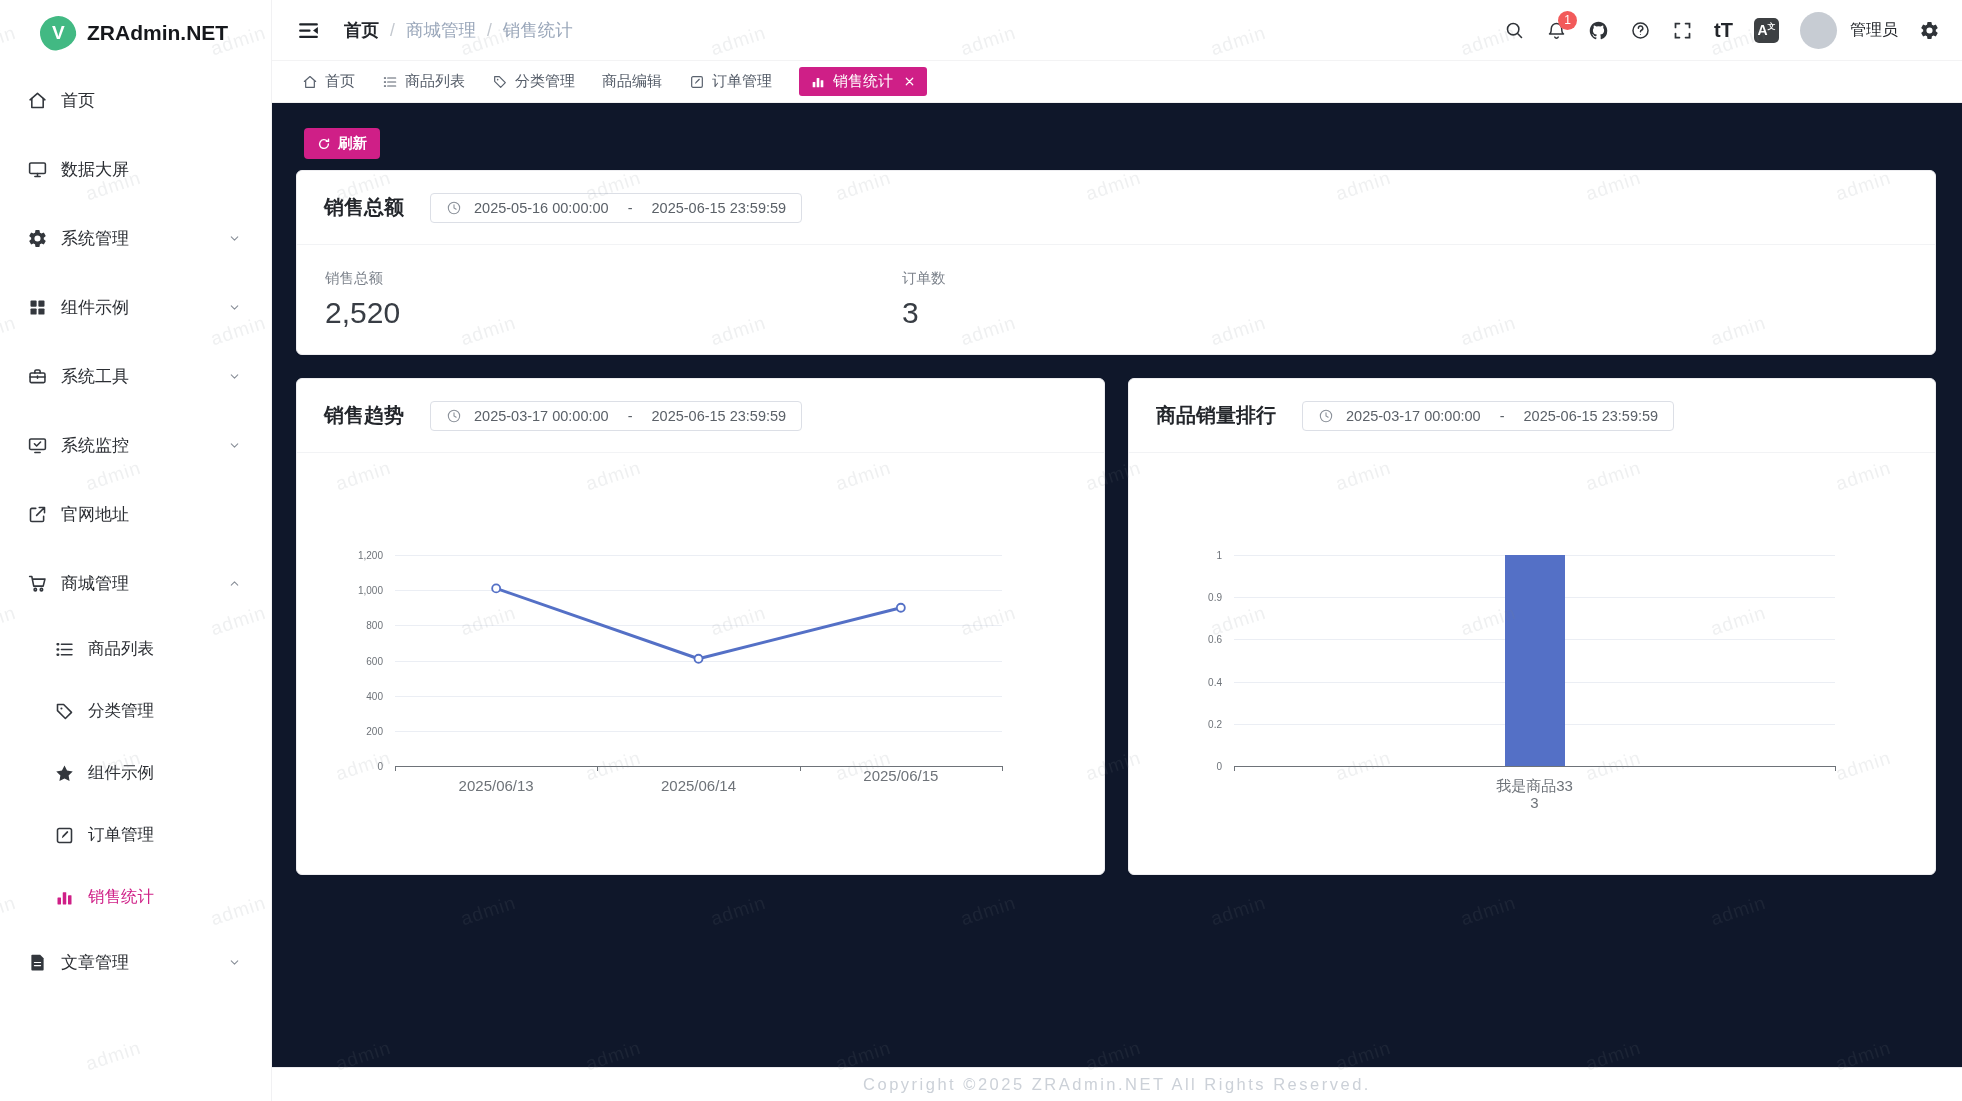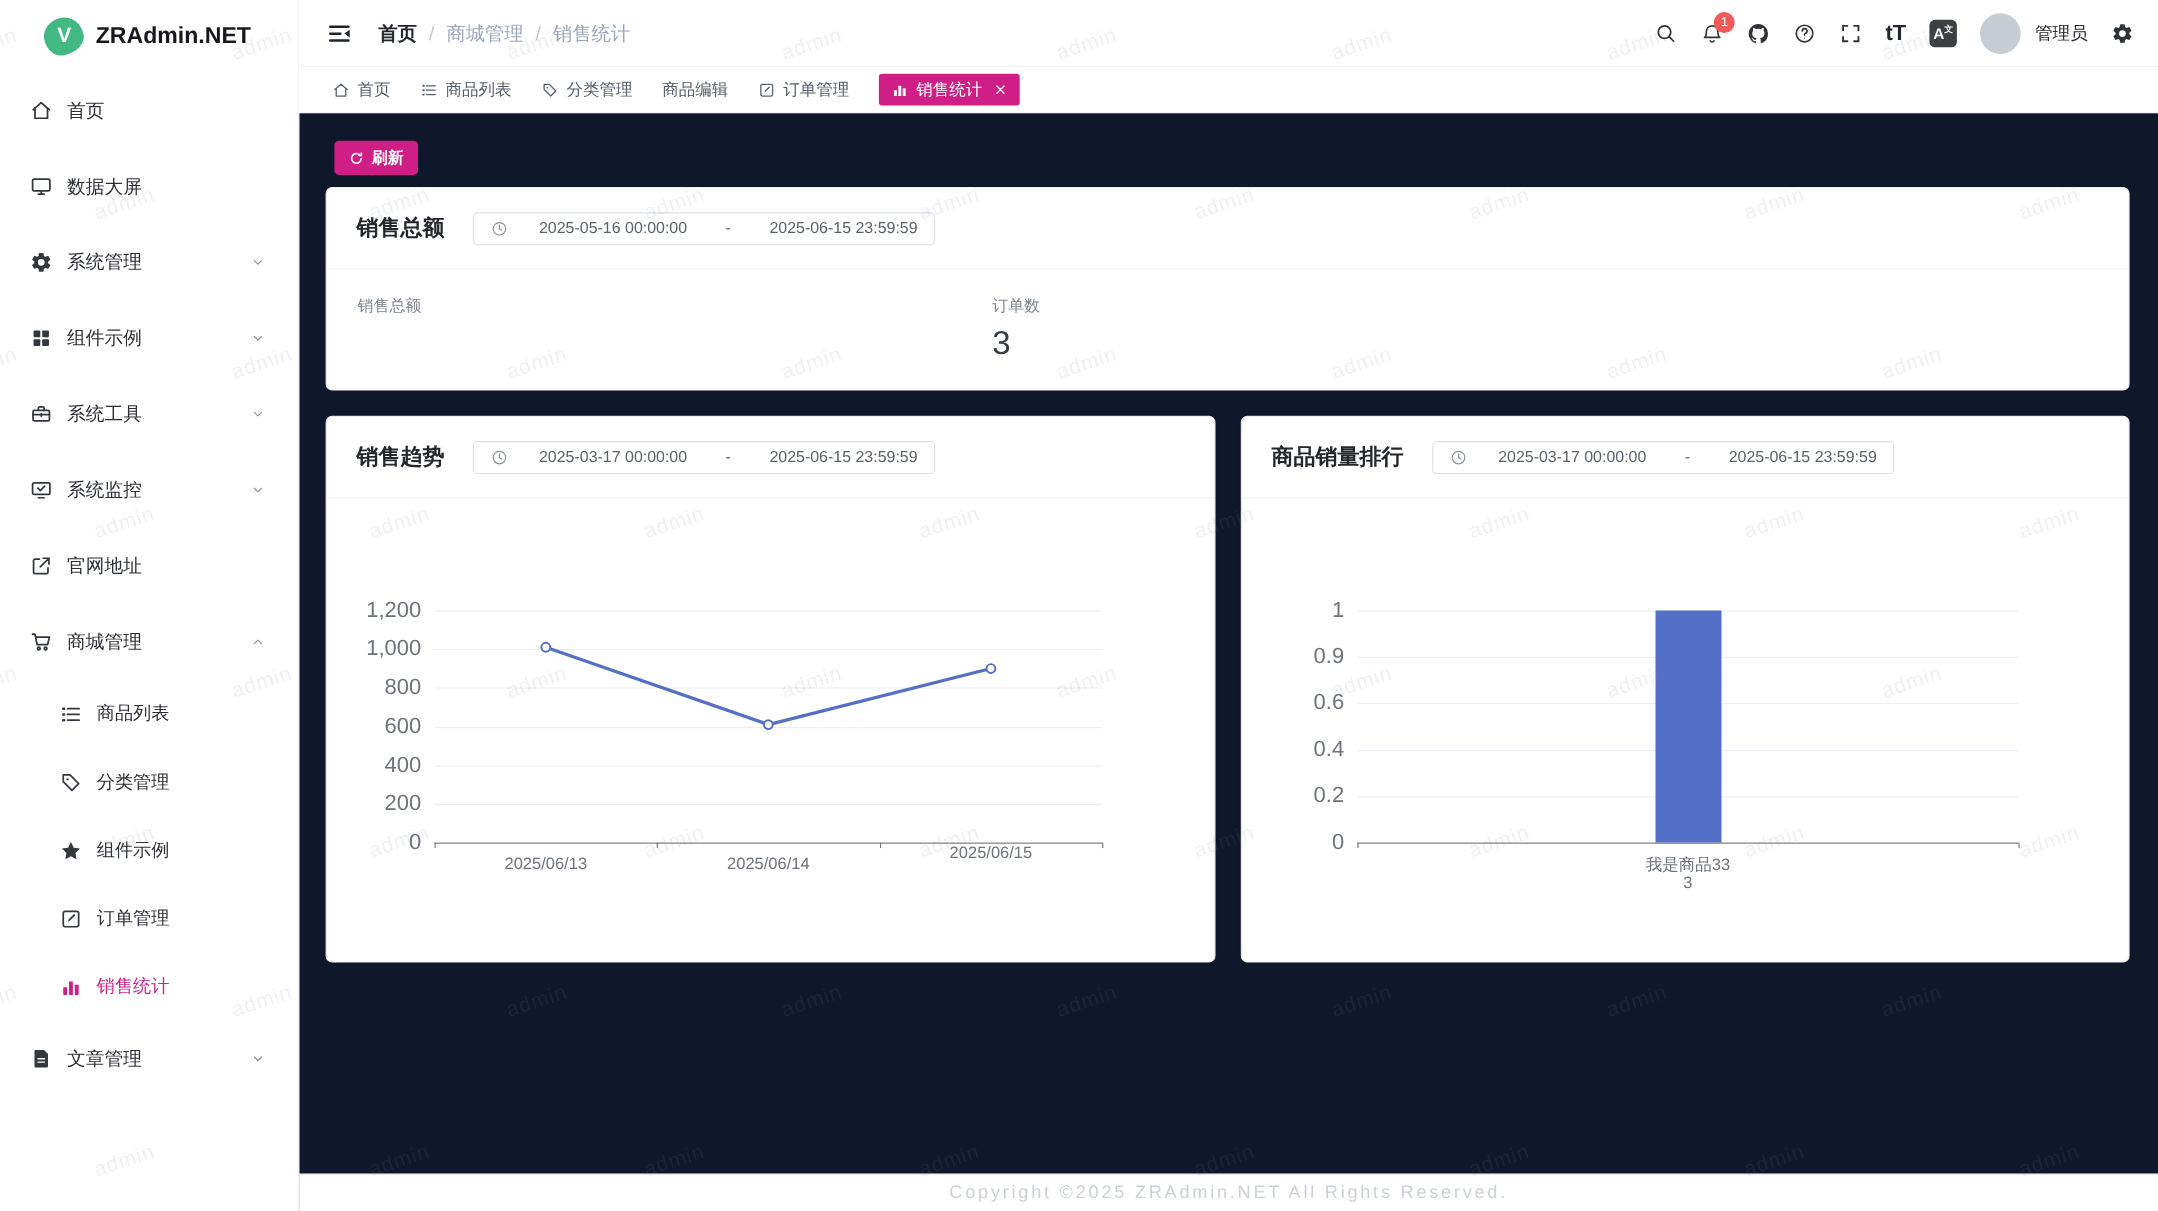--- a/index.html
+++ b/index.html
@@ -50,32 +50,32 @@
   
   .content { position:absolute; top:103px; left:0; right:0; bottom:0; background:#0f172a; }
   .refresh-btn { position:absolute; left:32px; top:25px; height:31px; background:var(--accent); color:#fff; border:none; border-radius:4px; display:flex; align-items:center; gap:7px; font-size:14.5px; font-weight:700; padding:0 13px; cursor:pointer; font-family:inherit; }
   .r-icon { width:14px; height:14px; display:inline-flex; }
   .card { position:absolute; background:#fff; border:1px solid #ededf0; border-radius:6px; box-shadow:0 1px 3px rgba(0,0,0,0.025); }
   .card-summary { left:24px; top:67px; right:26px; height:185px; }
   .card-trend { left:24px; top:275px; width:809px; height:497px; }
   .card-rank { left:856px; top:275px; width:808px; height:497px; }
   .card-header { height:74px; display:flex; align-items:center; padding:0 27px; gap:26px; border-bottom:1px solid #f2f3f5; }
   .card-title { font-size:20px; font-weight:700; color:#23262b; }
-  .date-range { height:30px; border:1px solid #dcdfe6; border-radius:4px; display:flex; align-items:center; gap:28px; padding:13px 15px; font-size:14.5px; color:#5b6168; cursor:pointer; }
+  .date-range { height:30px; border:1px solid #dcdfe6; border-radius:4px; display:flex; align-items:center; gap:12px; padding:13px 15px; font-size:14.5px; color:#5b6168; cursor:pointer; }
   .clock { width:16px; height:16px; display:inline-flex; color:#8a9099; }
   .date-sep { margin:0 7px; }
   .stats { display:flex; padding:24px 0 0 28px; }
   .stat { width:577px; }
   .stat-label { font-size:14.5px; color:#7d838c; }
   .stat-value { font-size:30px; font-weight:500; color:#383d44; margin-top:8px; }
   
   .chart { position:absolute; left:0; right:0; top:74px; bottom:0; }
   .gridline { position:absolute; height:1px; background:#ebeef4; }
   .axis-line { position:absolute; height:1px; background:#6e7379; }
-  .y-tick-label { position:absolute; transform:translateY(-50%); font-size:20px; color:#6e7379; text-align:right; width:72px; }
+  .y-tick-label { position:absolute; transform:translateY(-50%); font-size:10px; color:#6e7379; text-align:right; width:72px; }
   .x-tick { position:absolute; width:1px; height:5px; background:#6e7379; }
   .x-label { position:absolute; transform:translateX(-50%); font-size:15px; color:#6e7379; white-space:nowrap; }
   svg.plot { position:absolute; left:0; top:0; overflow:visible; }
   .bar-rect { position:absolute; }
   
   .footer { position:absolute; left:0; right:0; top:964px; bottom:0; background:#fff; border-top:1px solid #ebebee; display:flex; align-items:center; justify-content:center; font-size:16.5px; color:#ccd1d8; letter-spacing:2.5px; }
   
   .watermark { position:absolute; inset:0; pointer-events:none; z-index:10; overflow:hidden; }
   .wm { position:absolute; font-size:19px; color:rgba(120,128,140,0.12); transform:rotate(-18deg); letter-spacing:1px; }
 </style>
@@ -389,20 +389,21 @@
               </svg>
             </span>
           <span>2025-05-16 00:00:00</span>
           <span class="date-sep">-</span>
           <span>2025-06-15 23:59:59</span>
         </span>
       </div>
       <div class="stats" id="summary-stats">
           <div class="stat">
             <div class="stat-label">销售总额</div>
+            <div class="stat-value">2,520</div>
           </div>
           <div class="stat">
             <div class="stat-label">订单数</div>
             <div class="stat-value">3</div>
           </div>
         </div>
     </section>
 
     <section class="card card-trend">
       <div class="card-header">

